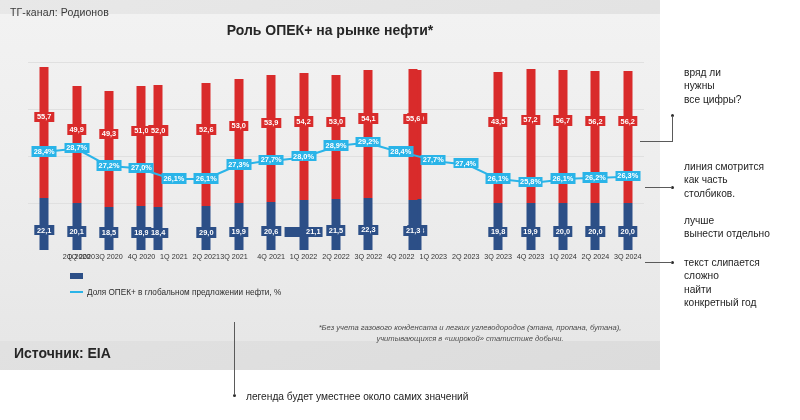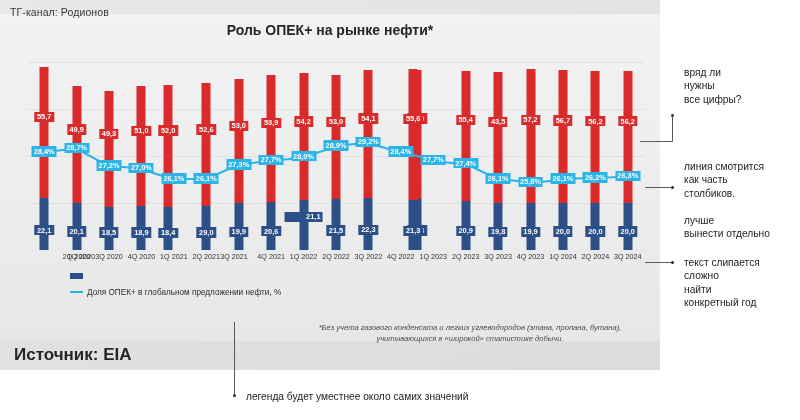--- a/index.html
+++ b/index.html
@@ -27,21 +27,21 @@
   #channel {
     position: absolute; left: 10px; top: 6px;
     font-size: 10.5px; color: #3a3a3a; letter-spacing: .1px;
   }
   #chart-title {
     position: absolute; left: 0; top: 22px; width: 660px;
     text-align: center; font-size: 14px; font-weight: bold; color: #262626;
   }
   #source {
     position: absolute; left: 14px; top: 345px;
-    font-size: 17px; font-weight: bold; color: #262626;
+    font-size: 14px; font-weight: bold; color: #262626;
   }
 
   
   #plot {
     position: absolute; left: 28px; top: 62px;
     width: 616px; height: 188px;
   }
   .gridline {
     position: absolute; left: 0; width: 616px; height: 1px;
     background: #e0e0e0;
@@ -145,21 +145,21 @@
         <div class="bar-blue" style="bottom: 0px; height: 43.475px;"></div>
         <div class="lbl lbl-red" style="bottom: 110.671px;">49,3</div>
         <div class="lbl lbl-blue" style="bottom: 12.173px;">18,5</div>
       </div>
       <div class="col" style="left: 97.2632px; width: 32.4211px;">
         <div class="bar-red" style="bottom: 44.415px; height: 119.85px;"></div>
         <div class="bar-blue" style="bottom: 0px; height: 44.415px;"></div>
         <div class="lbl lbl-red" style="bottom: 113.928px;">51,0</div>
         <div class="lbl lbl-blue" style="bottom: 12.4362px;">18,9</div>
       </div>
-      <div class="col" style="left: 124px; width: 32.4211px; text-decoration: underline;">
+      <div class="col" style="left: 114px; width: 32.4211px; text-decoration: underline;">
         <div class="bar-red" style="bottom: 43.24px; height: 122.2px;"></div>
         <div class="bar-blue" style="bottom: 0px; height: 43.24px;"></div>
         <div class="lbl lbl-red" style="bottom: 114.116px;">52,0</div>
         <div class="lbl lbl-blue" style="bottom: 12.1072px;">18,4</div>
       </div>
       <div class="col" style="left: 162.105px; width: 32.4211px;">
         <div class="bar-red" style="bottom: 43.71px; height: 123.61px;"></div>
         <div class="bar-blue" style="bottom: 0px; height: 43.71px;"></div>
         <div class="lbl lbl-red" style="bottom: 115.404px;">52,6</div>
         <div class="lbl lbl-blue" style="bottom: 12.2388px;">29,0</div>
@@ -173,21 +173,21 @@
       <div class="col" style="left: 226.947px; width: 32.4211px;">
         <div class="bar-red" style="bottom: 48.41px; height: 126.665px;"></div>
         <div class="bar-blue" style="bottom: 0px; height: 48.41px;"></div>
         <div class="lbl lbl-red" style="bottom: 121.876px;">53,9</div>
         <div class="lbl lbl-blue" style="bottom: 13.5548px;">20,6</div>
       </div>
       <div class="col" style="left: 259.368px; width: 32.4211px;">
         <div class="bar-red" style="bottom: 49.585px; height: 127.37px;"></div>
         <div class="bar-blue" style="bottom: 0px; height: 49.585px;"></div>
         <div class="lbl lbl-red" style="bottom: 123.46px;">54,2</div>
-        <div class="lbl lbl-blue" style="bottom: 28px; padding-left: 22px;">21,1</div>
+        <div class="lbl lbl-blue" style="bottom: 13px; padding-left: 22px;">21,1</div>
       </div>
       <div class="col" style="left: 291.789px; width: 32.4211px;">
         <div class="bar-red" style="bottom: 50.525px; height: 124.55px;"></div>
         <div class="bar-blue" style="bottom: 0px; height: 50.525px;"></div>
         <div class="lbl lbl-red" style="bottom: 122.764px;">53,0</div>
         <div class="lbl lbl-blue" style="bottom: 14.147px;">21,5</div>
       </div>
       <div class="col" style="left: 324.211px; width: 32.4211px;">
         <div class="bar-red" style="bottom: 52.405px; height: 127.135px;"></div>
         <div class="bar-blue" style="bottom: 0px; height: 52.405px;"></div>
@@ -198,26 +198,20 @@
         <div class="bar-red" style="bottom: 51.23px; height: 129.25px;"></div>
         <div class="bar-blue" style="bottom: 0px; height: 51.23px;"></div>
         <div class="lbl lbl-red" style="bottom: 126.195px;">55,0</div>
         <div class="lbl lbl-blue" style="bottom: 14.3444px;">21,8</div>
       </div>
       <div class="col" style="left: 369px; width: 32.4211px;">
         <div class="bar-red" style="bottom: 50.055px; height: 130.66px;"></div>
         <div class="bar-blue" style="bottom: 0px; height: 50.055px;"></div>
         <div class="lbl lbl-red" style="bottom: 125.838px;">55,6</div>
         <div class="lbl lbl-blue" style="bottom: 14.0154px;">21,3</div>
-      </div>
-      <div class="col" style="left: 421.474px; width: 32.4211px;">
-        <div class="bar-red" style="bottom: 49.115px; height: 130.19px;"></div>
-        <div class="bar-blue" style="bottom: 0px; height: 49.115px;"></div>
-        <div class="lbl lbl-red" style="bottom: 124.625px;">55,4</div>
-        <div class="lbl lbl-blue" style="bottom: 13.7522px;">20,9</div>
       </div>
       <div class="col" style="left: 453.895px; width: 32.4211px;">
         <div class="bar-red" style="bottom: 46.53px; height: 131.835px;"></div>
         <div class="bar-blue" style="bottom: 0px; height: 46.53px;"></div>
         <div class="lbl lbl-red" style="bottom: 122.994px;">43,5</div>
         <div class="lbl lbl-blue" style="bottom: 13.0284px;">19,8</div>
       </div>
       <div class="col" style="left: 486.316px; width: 32.4211px;">
         <div class="bar-red" style="bottom: 46.765px; height: 134.42px;"></div>
         <div class="bar-blue" style="bottom: 0px; height: 46.765px;"></div>

